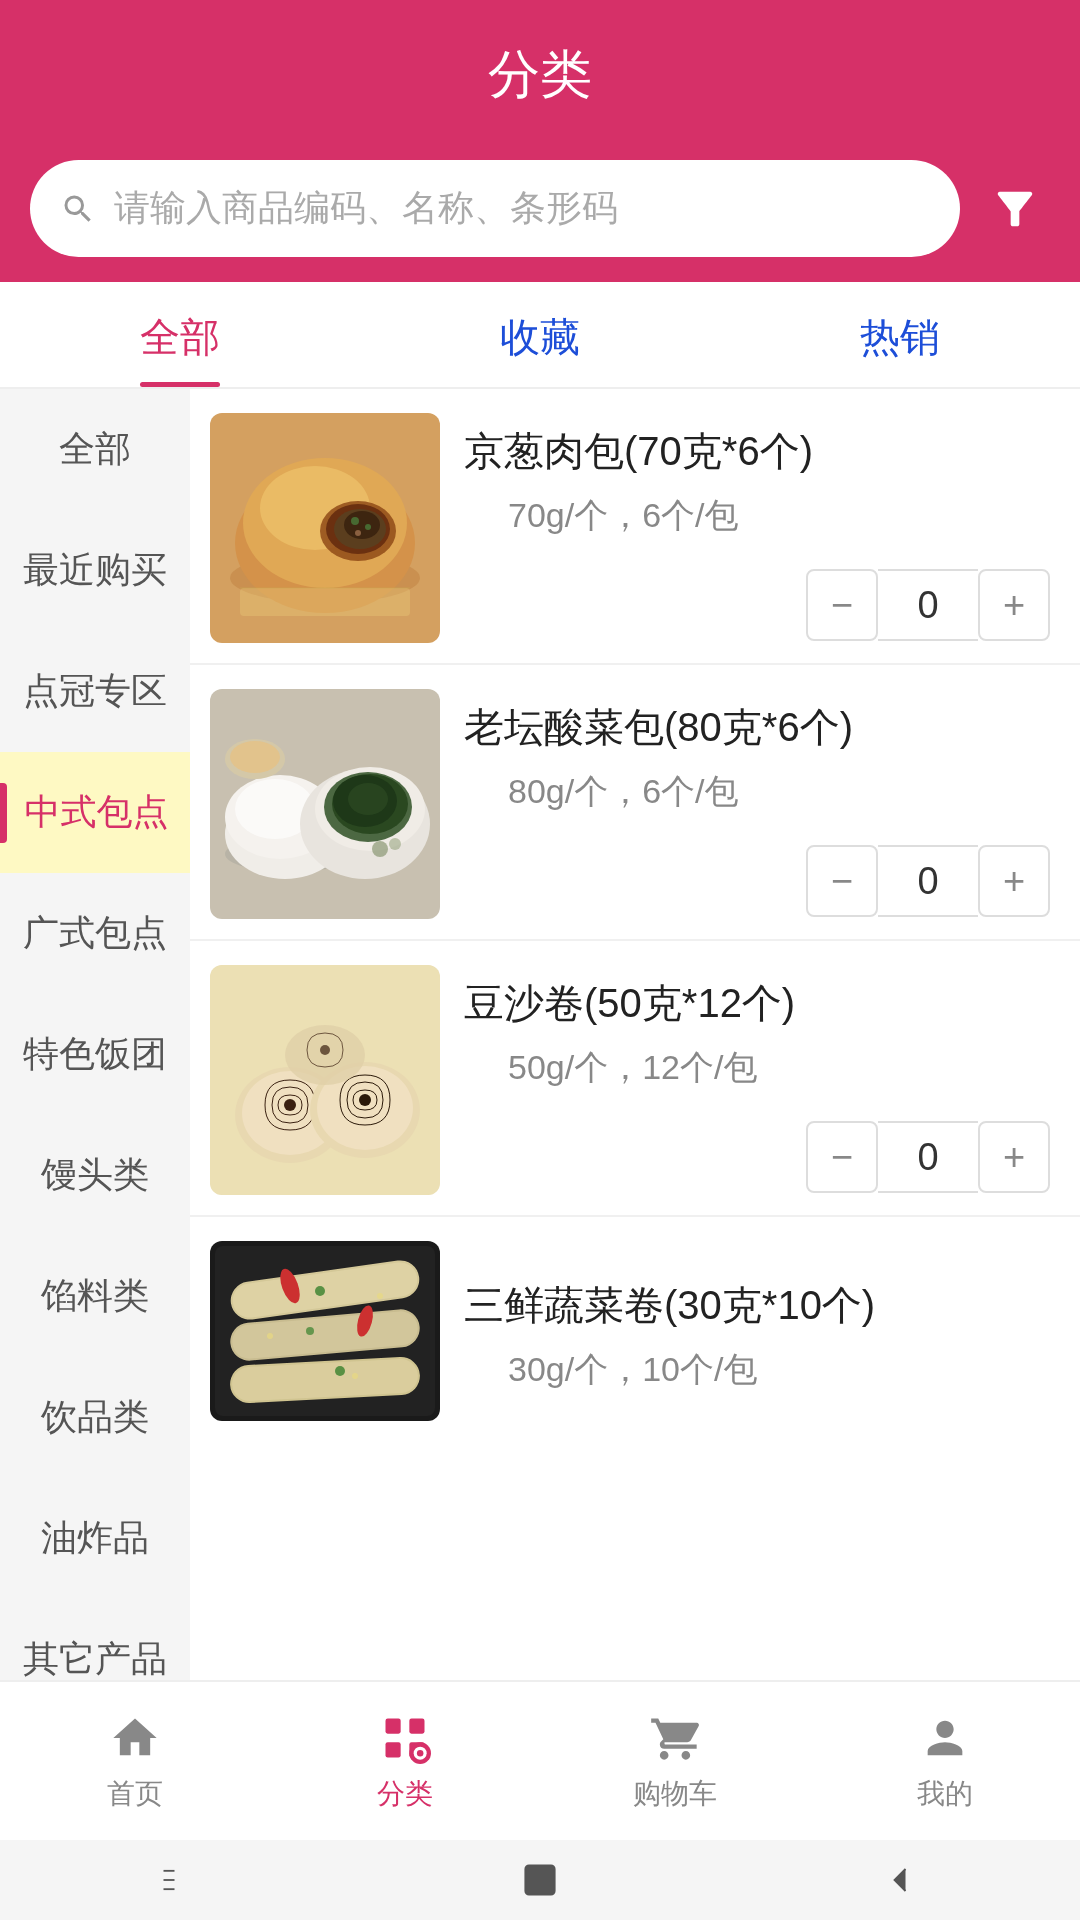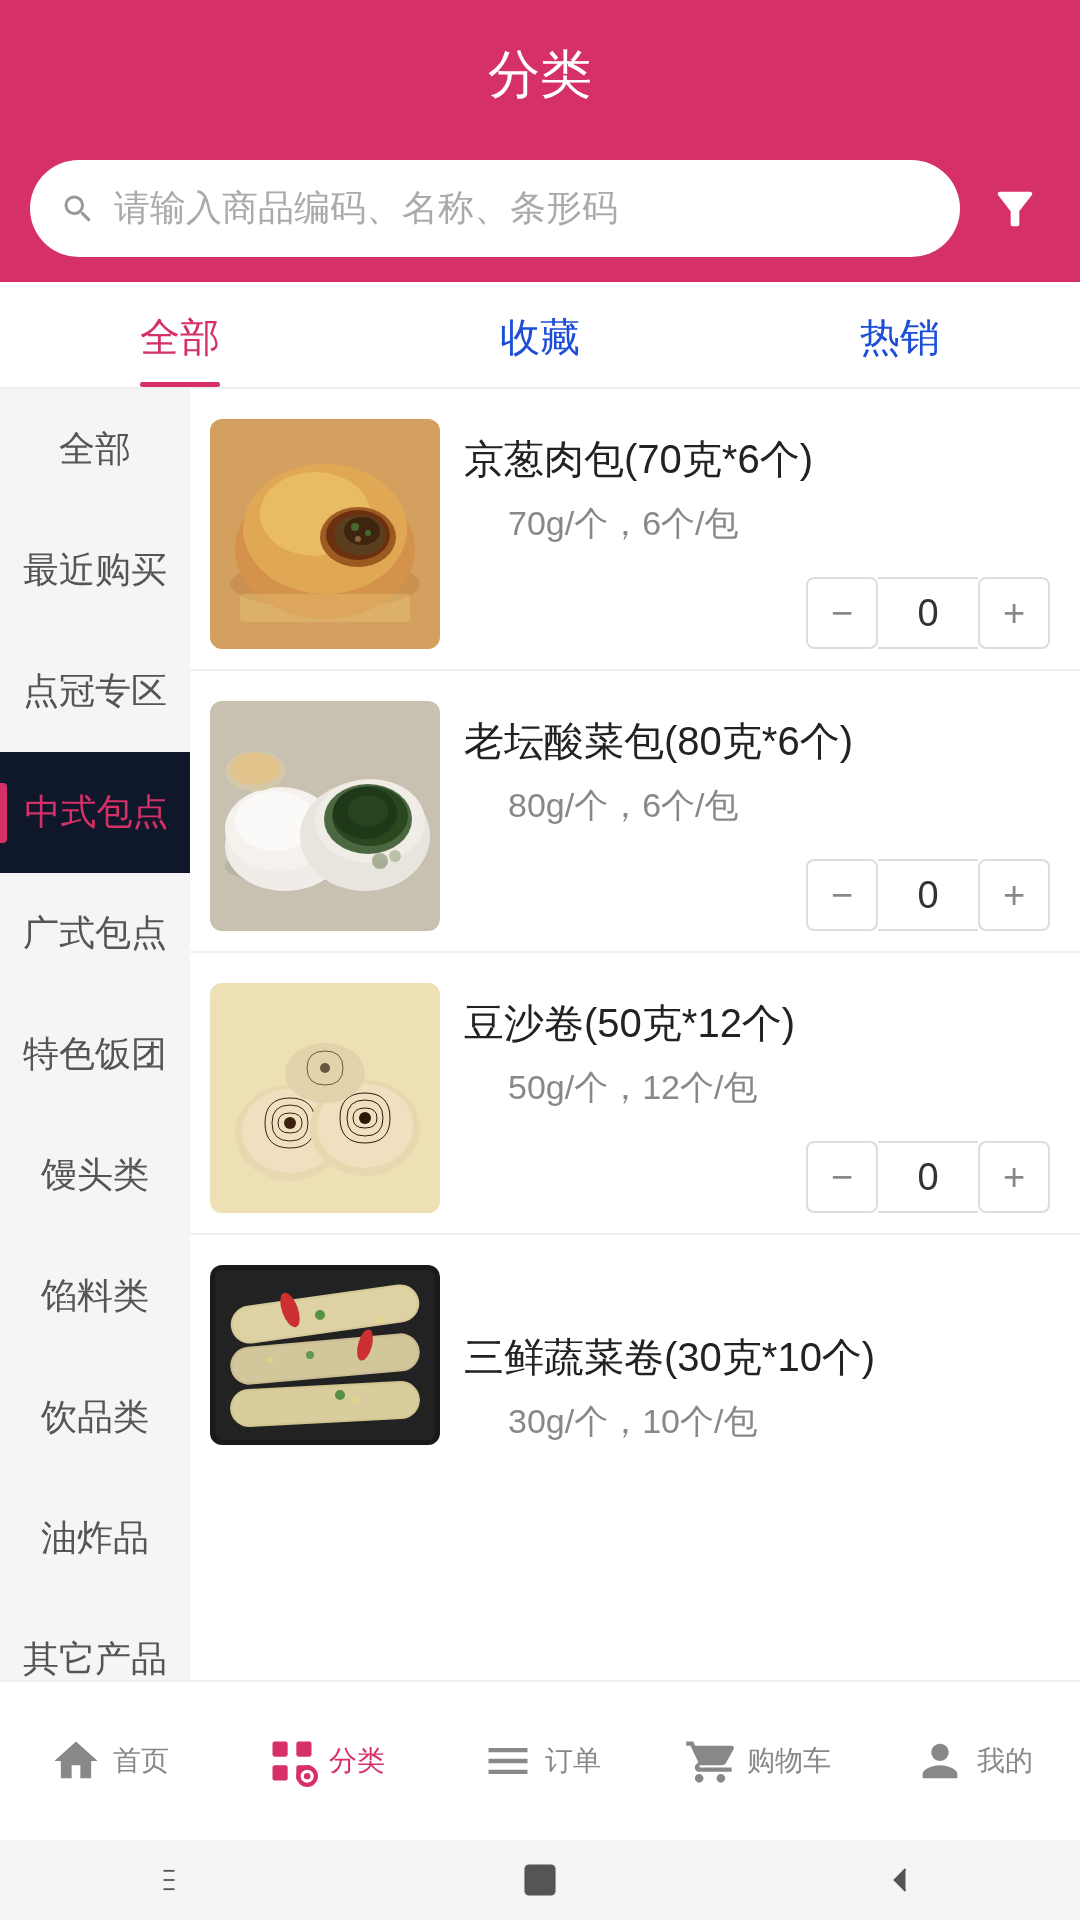--- a/index.html
+++ b/index.html
@@ -114,21 +114,21 @@
       padding: 36px 20px;
       font-size: 36px;
       color: #555;
       text-align: center;
       cursor: pointer;
       position: relative;
       background: #f5f5f5;
     }
     .sidebar-item.active {
       color: #d63068;
-      background: #0f172a;
+      background: #fef9c3;
       padding-left: 23px;
     }
     .sidebar-item.active::before {
       content: '';
       position: absolute;
       left: 0;
       top: 50%;
       transform: translateY(-50%);
       width: 7px;
       height: 60px;
@@ -137,24 +137,24 @@
     }
 
     
     .product-list {
       flex: 1;
       background: #fff;
       overflow-y: auto;
     }
     .product-item {
       display: flex;
-      padding: 30px 30px 20px 20px;
+      padding: 24px 30px 20px 20px;
       border-bottom: 2px solid #f0f0f0;
       position: relative;
-      align-items: flex-end;
+      align-items: center;
     }
 
     .product-info {
       flex: 1;
       padding-left: 24px;
       padding-top: 10px;
     }
     .product-name {
       font-size: 40px;
       color: #222;
@@ -204,21 +204,21 @@
     .bottom-nav {
       height: 160px;
       background: #fff;
       border-top: 2px solid #eee;
       display: flex;
       flex-shrink: 0;
     }
     .nav-item {
       flex: 1;
       display: flex;
-      flex-direction: row;
+      flex-direction: column;
       align-items: center;
       justify-content: center;
       gap: 8px;
       cursor: pointer;
     }
     .nav-icon {
       width: 58px;
       height: 58px;
       display: flex;
       align-items: center;
@@ -510,28 +510,20 @@
         <rect x="3" y="14" width="7" height="7" rx="1" fill="#d63068"></rect>
         <rect x="14" y="14" width="7" height="7" rx="1" fill="#d63068"></rect>
         <circle cx="19" cy="19" r="5" fill="#d63068"></circle>
         <circle cx="19" cy="19" r="3" fill="white"></circle>
         <circle cx="19" cy="19" r="1.5" fill="#d63068"></circle>
       </svg>
     </div>
     <span class="nav-label" style="color:#d63068;">分类</span>
   </div>
 
-  <div class="nav-item">
-    <div class="nav-icon">
-      <svg viewBox="0 0 24 24" fill="#888">
-        <path d="M3 18h18v-2H3v2zm0-5h18v-2H3v2zm0-7v2h18V6H3z"></path>
-      </svg>
-    </div>
-    <span class="nav-label">订单</span>
-  </div>
 
   <div class="nav-item">
     <div class="nav-icon">
       <svg viewBox="0 0 24 24" fill="#888">
         <path d="M7 18c-1.1 0-1.99.9-1.99 2S5.9 22 7 22s2-.9 2-2-.9-2-2-2zm10 0c-1.1 0-1.99.9-1.99 2S15.9 22 17 22s2-.9 2-2-.9-2-2-2zM7.16 14h10.45c.75 0 1.41-.41 1.75-1.03l3.58-6.49A1 1 0 0 0 22.06 5H5.21l-.94-2H1v2h2l3.6 7.59L5.25 14c-.16.28-.25.61-.25.96C5 16.1 5.9 17 7 17h15v-2H7.42c-.13 0-.25-.11-.26-.24z"></path>
       </svg>
     </div>
     <span class="nav-label">购物车</span>
   </div>
 

